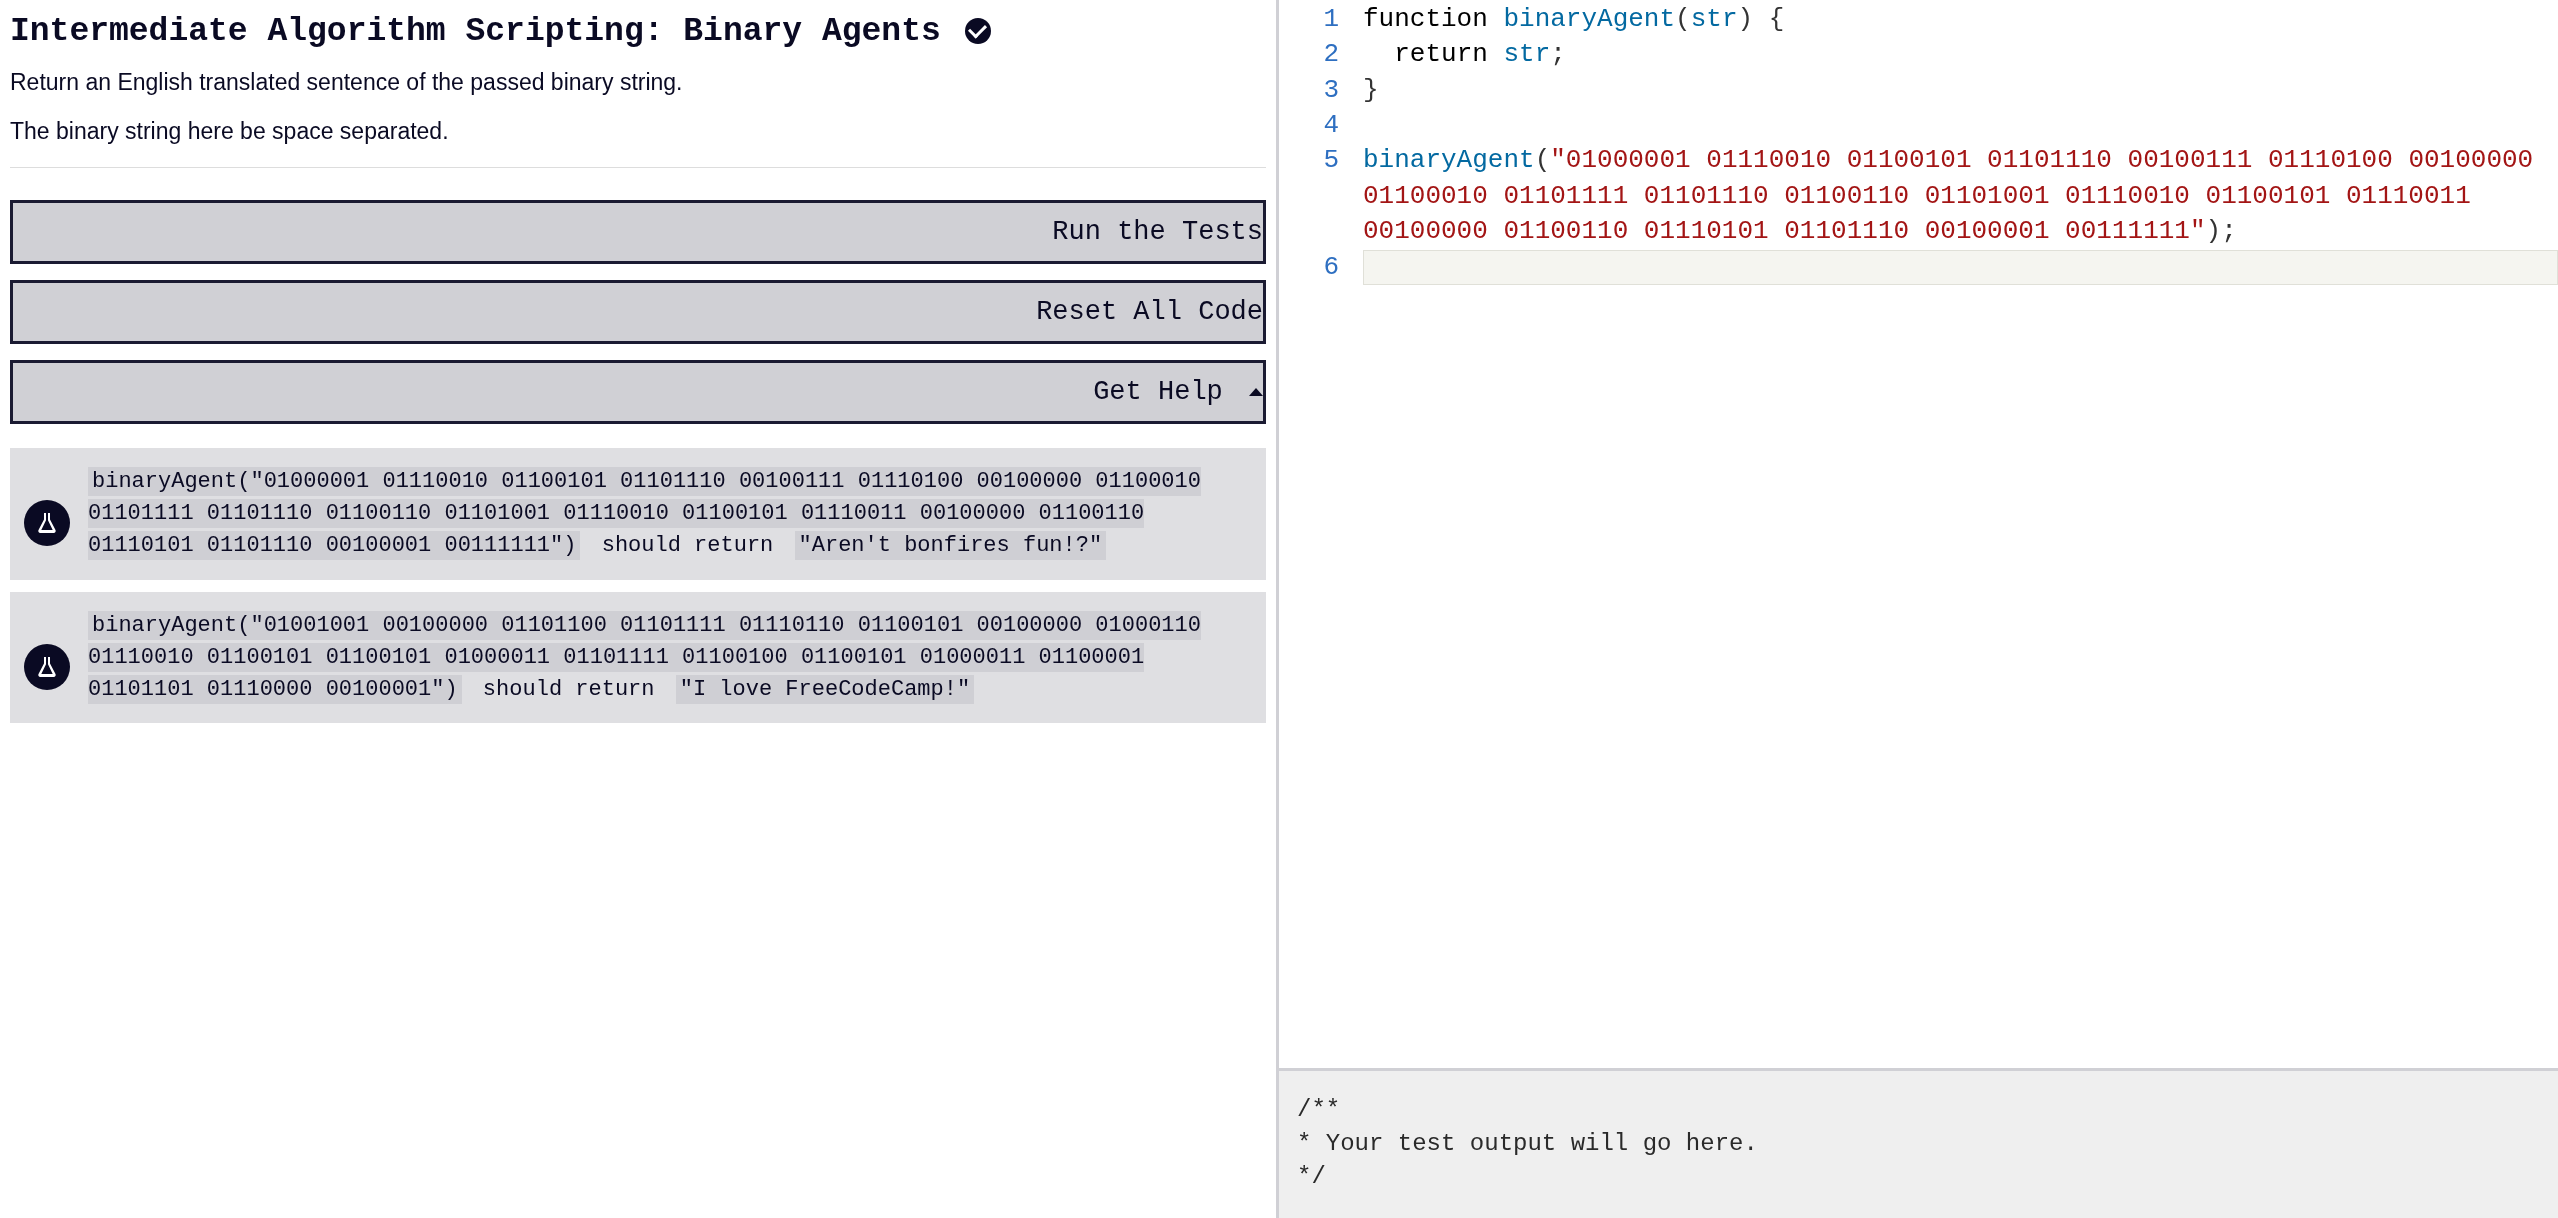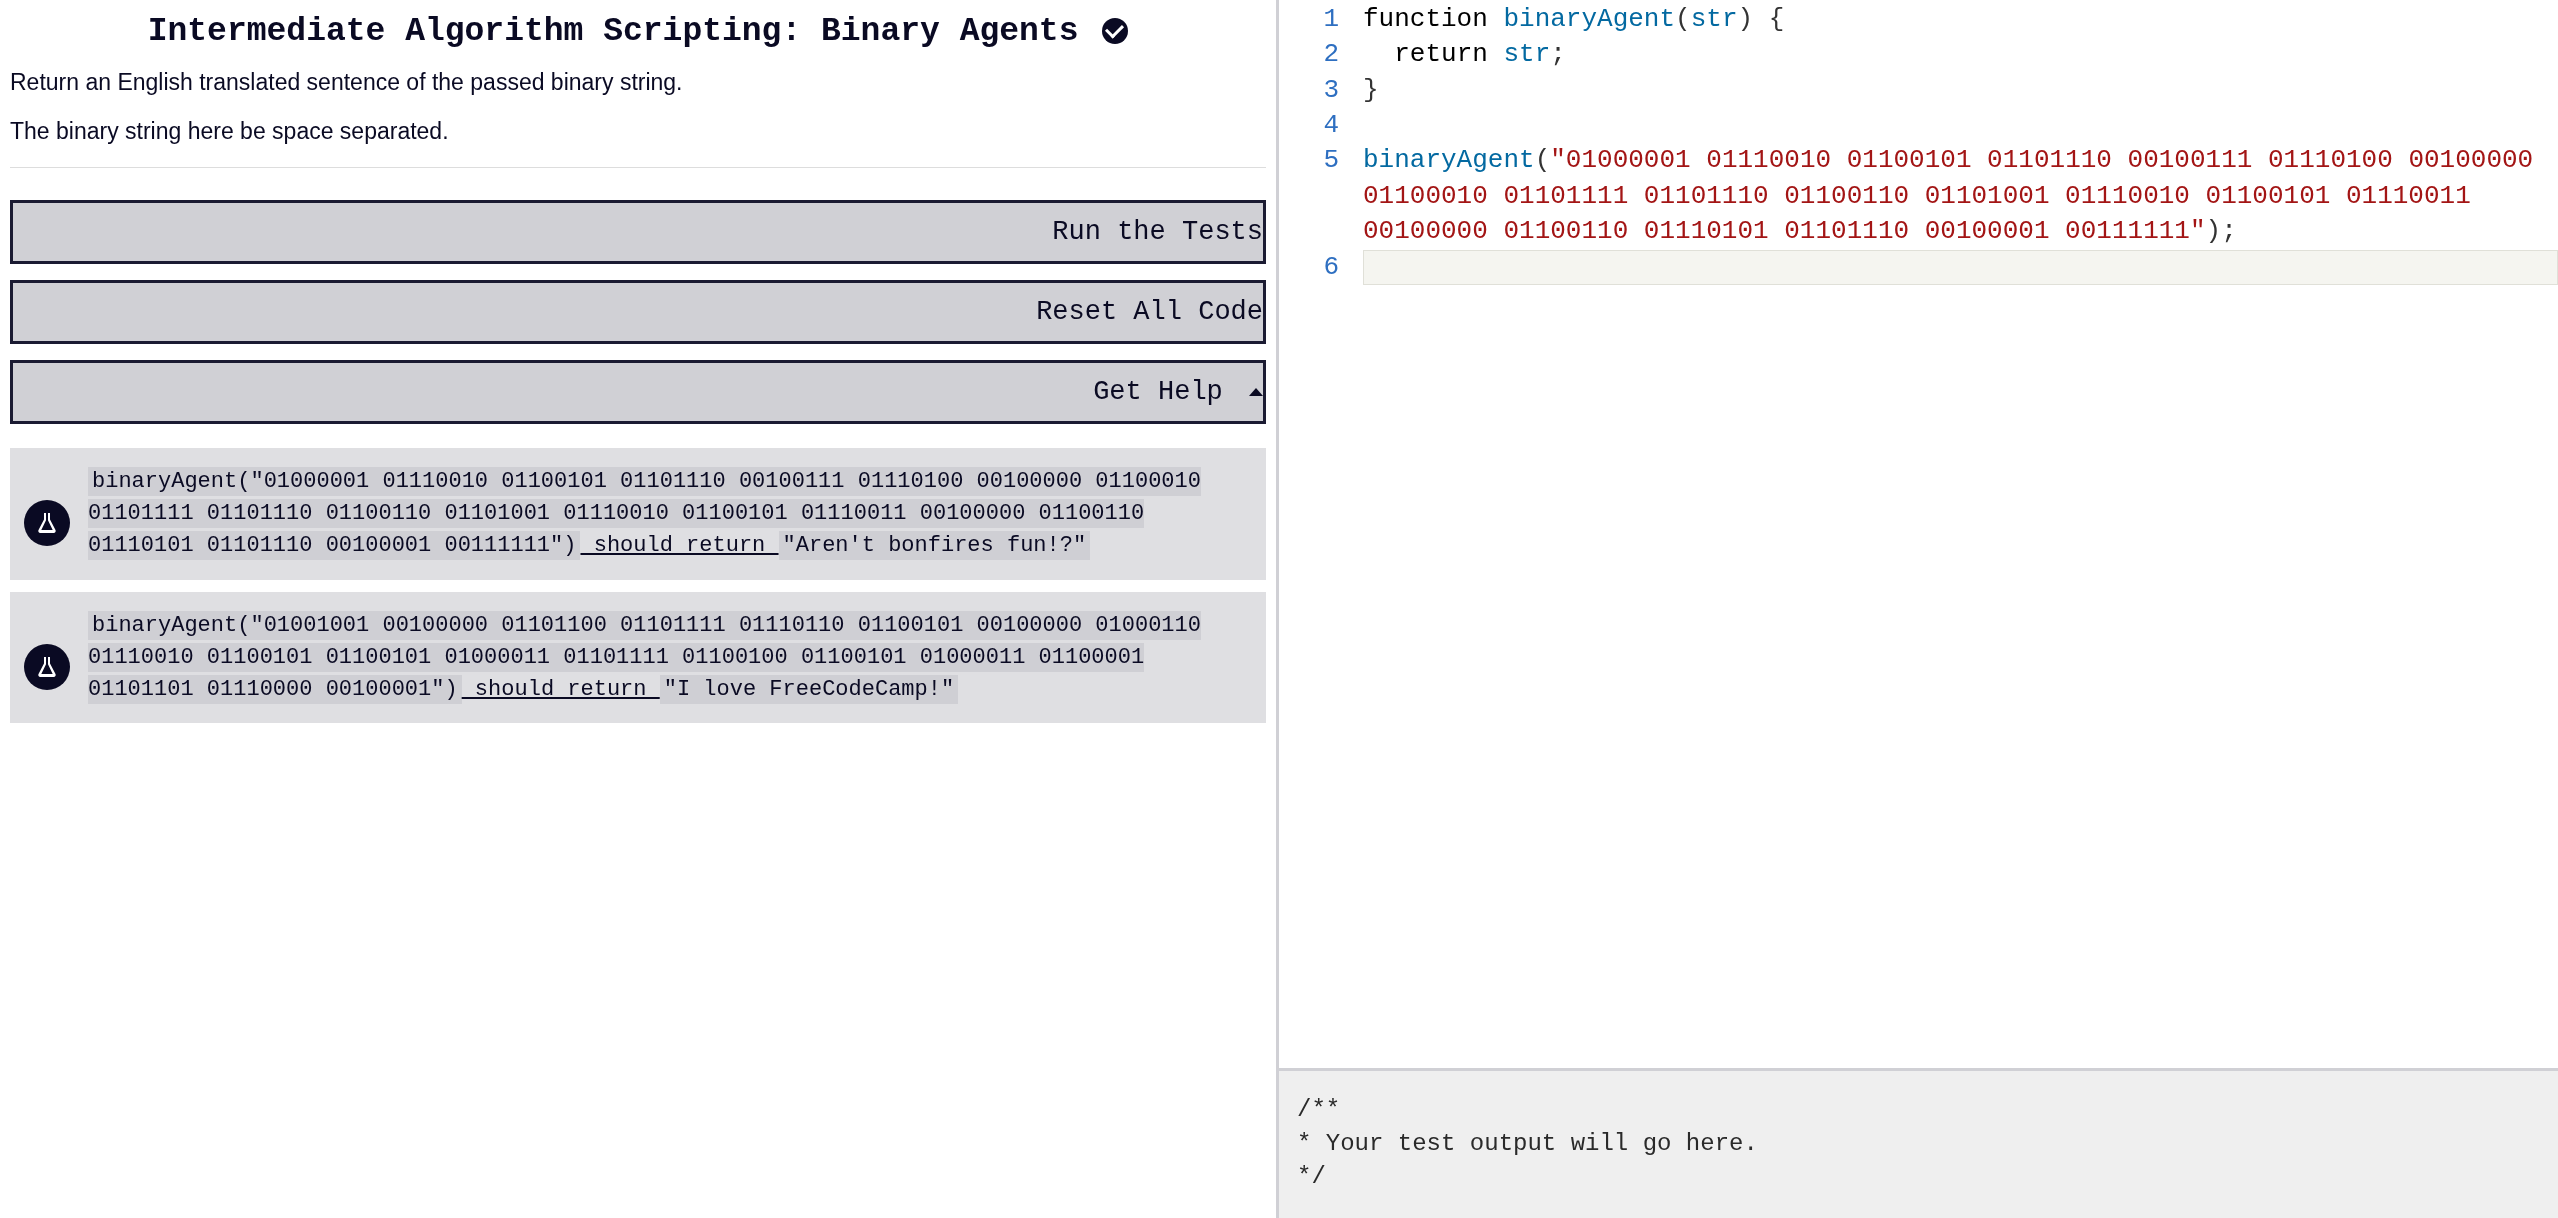--- a/index.html
+++ b/index.html
@@ -20,21 +20,20 @@
   .right-panel {
     width: 50%;
     display: flex;
     flex-direction: column;
     overflow: hidden;
   }
   .challenge-title {
     font-family: 'Courier New', Courier, monospace;
     font-size: 33px;
     font-weight: bold;
-    text-align: center;
     margin: 6px 0 16px 0;
     line-height: 1.12;
   }
   .check-icon {
     display: inline-block;
     width: 26px;
     height: 26px;
     background: #0a0a23;
     border-radius: 50%;
     position: relative;
@@ -106,22 +105,21 @@
     font-family: 'Courier New', Courier, monospace;
     font-size: 22px;
     line-height: 1.45;
     color: #0a0a23;
   }
   .test-text .code-seg {
     background: #cfcfd4;
     padding: 2px 4px;
   }
   .test-text .plain-seg {
-    padding: 2px 0;
-    text-decoration: underline;
+    padding: 2px 8px;
   }
   
   .editor-area {
     flex: 1;
     overflow: auto;
     font-family: Menlo, Consolas, 'Courier New', monospace;
     font-size: 26px;
     line-height: 1.36;
     padding-top: 2px;
   }

